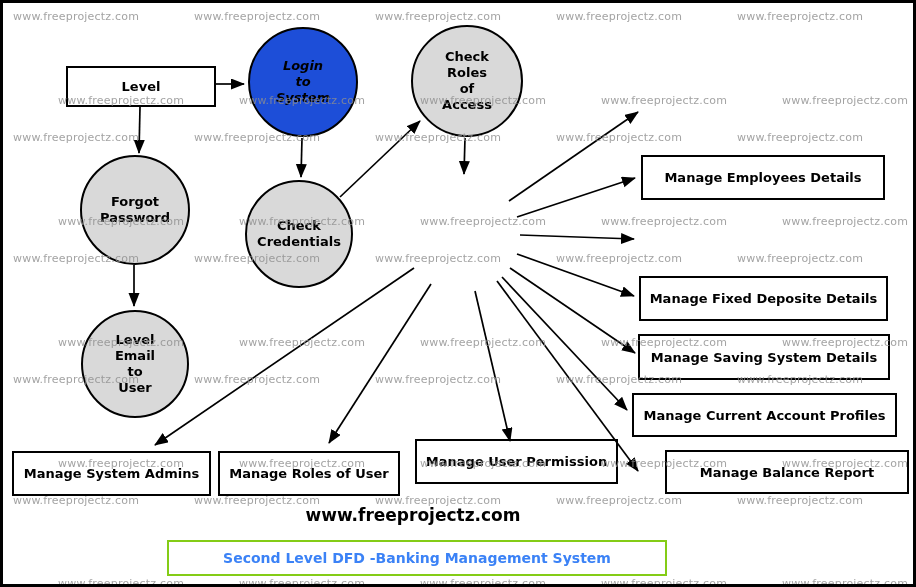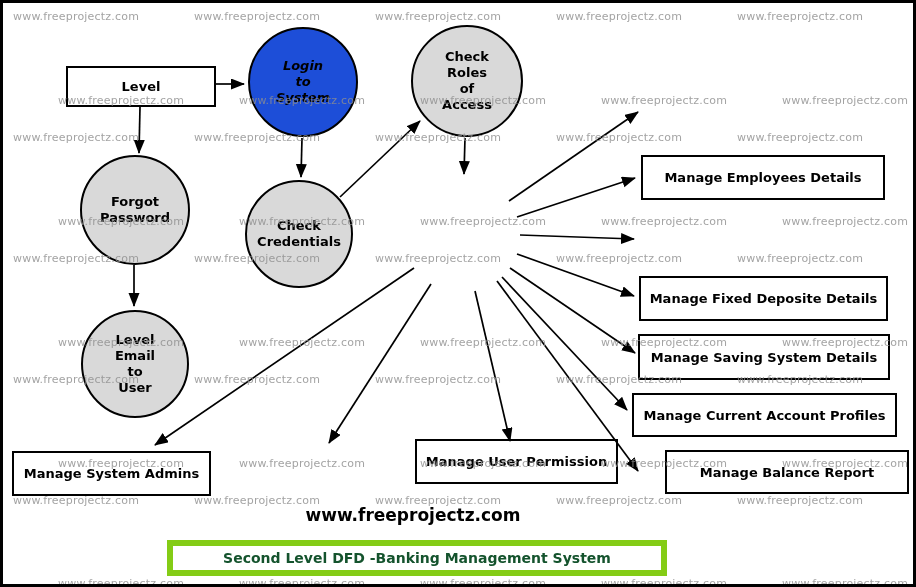--- a/index.html
+++ b/index.html
@@ -22,23 +22,23 @@
     box-sizing:border-box;display:flex;align-items:center;justify-content:center;
     font-weight:bold;font-size:13px;line-height:16px;color:#000;text-align:center;
   }
   .plabel{white-space:pre-line;}
   .site-caption{
     position:absolute;left:160px;top:502px;width:500px;text-align:center;
     font-size:17px;font-weight:bold;color:#000;z-index:1;
   }
   .title-box{
     position:absolute;left:164px;top:537px;width:500px;height:36px;
-    border:6px solid #84cc16;background:#fff;box-sizing:border-box;
+    border:2px solid #84cc16;background:#fff;box-sizing:border-box;
     display:flex;align-items:center;justify-content:center;
-    font-size:14px;font-weight:bold;color:#14532d;z-index:1;white-space:nowrap;
+    font-size:14px;font-weight:bold;color:#3b82f6;z-index:1;white-space:nowrap;
   }
   .watermark{
     position:absolute;font-size:11px;line-height:11px;color:#8f8f8f;opacity:.82;
     white-space:nowrap;letter-spacing:.2px;
   }
   svg line{stroke:#000;stroke-width:1.7;}
   #arrowhead path{fill:#000;}
 </style>
 </head>
 <body>
@@ -88,20 +88,23 @@
         <span class="plabel">Manage Saving System Details</span>
       </div>
       <div class="store" style="left: 629px; top: 390px; width: 265px; height: 44px;">
         <span class="plabel">Manage Current Account Profiles</span>
       </div>
       <div class="store" style="left: 638px; top: 447px; width: 244px; height: 44px; margin-left: 24px;">
         <span class="plabel">Manage Balance Report</span>
       </div>
       <div class="store" style="left: 9px; top: 448px; width: 199px; height: 45px;">
         <span class="plabel">Manage System Admins</span>
+      </div>
+      <div class="store" style="left: 215px; top: 448px; width: 182px; height: 45px;">
+        <span class="plabel">Manage Roles of User</span>
       </div>
       <div class="store" style="left: 412px; top: 436px; width: 203px; height: 45px;">
         <span class="plabel">Manage User Permission</span>
       </div>
     </div>
 
   <svg id="edge-layer" width="916" height="587" viewBox="0 0 916 587">
     <defs>
       <marker id="arrowhead" markerUnits="userSpaceOnUse" markerWidth="15" markerHeight="12" refX="13" refY="5.5" orient="auto">
         <path d="M0,0 L14,5.5 L0,11 Z"></path>

